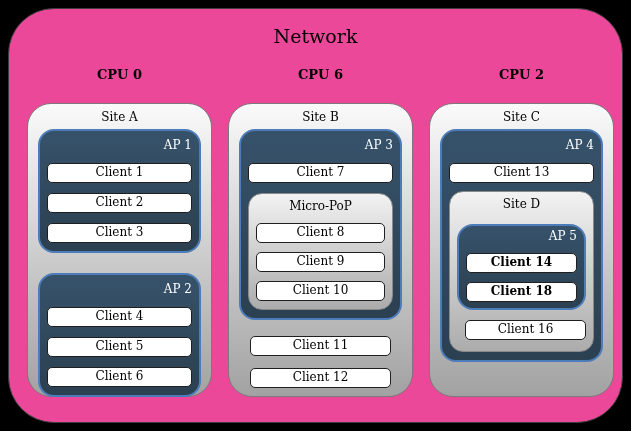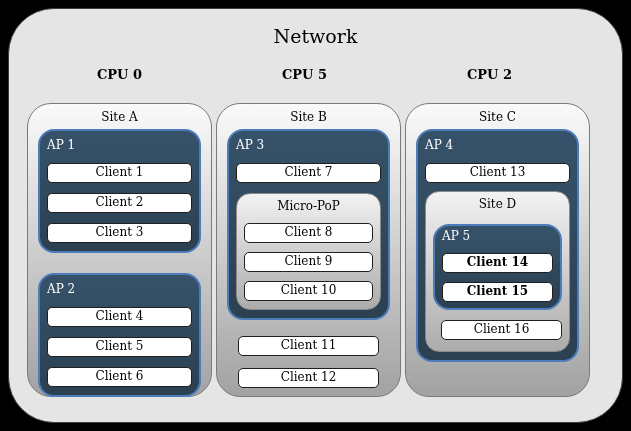--- a/index.html
+++ b/index.html
@@ -7,50 +7,50 @@
     width: 631px; height: 431px;
     background: #000000;
     position: relative;
     overflow: hidden;
     font-family: "DejaVu Serif", "Liberation Serif", serif;
     color: #000000;
   }
   .canvas {
     position: absolute;
     left: 8px; top: 8px; right: 8px; bottom: 8px;
-    background: #e5e5e5;
+    background: #ec4899;
     border: 1px solid #3c3c3c;
     border-radius: 46px;
   }
   .title {
     position: absolute;
     top: 16px; left: 0; right: 0;
     text-align: center;
     font-size: 19px;
     line-height: 22px;
     color: #000000;
   }
   .cpu-row {
     position: absolute;
     top: 58px; left: 18px;
     display: flex;
-    gap: 0;
+    gap: 16px;
   }
   .cpu {
     width: 185px;
     text-align: center;
     font-weight: bold;
     font-size: 13px;
     line-height: 15px;
   }
   .sites-row {
     position: absolute;
     top: 94px; left: 18px;
     display: flex;
-    gap: 4px;
+    gap: 16px;
   }
   .site {
     box-sizing: border-box;
     width: 185px; height: 294px;
     border: 1px solid #7a7a7a;
     border-radius: 24px;
     background: linear-gradient(180deg, #fafafa 0%, #a2a2a2 100%);
     padding: 5px 10px 0 10px;
   }
   .site-label, .pop-label {
@@ -61,21 +61,21 @@
   .ap {
     box-sizing: content-box;
     border: 2px solid #4d7cba;
     border-radius: 16px;
     background: linear-gradient(180deg, #36526a 0%, #2b4051 100%);
     color: #ffffff;
     padding: 6px 7px 8px 7px;
     margin-top: 4px;
   }
   .ap-label {
-    text-align: left;
+    text-align: right;
     font-size: 12px;
     height: 16px; line-height: 16px;
     color: #ffffff;
   }
   .ap--second { margin-top: 20px; }
   .ap--deep { }
   .ap--tight { padding-top: 2px; padding-bottom: 6px; margin-top: 12px; }
   .client {
     box-sizing: border-box;
     height: 20px;
@@ -104,21 +104,21 @@
   .client--loose-first { margin-top: 16px; }
 </style>
 </head>
 <body>
 
 <div class="canvas">
   <div class="title">Network</div>
 
   <div class="cpu-row">
     <div class="cpu">CPU 0</div>
-    <div class="cpu">CPU 5</div>
+    <div class="cpu">CPU 6</div>
     <div class="cpu">CPU 2</div>
   </div>
 
   <div class="sites-row">
 
     <div class="site">
       <div class="site-label">Site A</div>
       <div class="ap">
         <div class="ap-label">AP 1</div>
         <div class="client">Client 1</div>
@@ -152,21 +152,21 @@
     <div class="site">
       <div class="site-label">Site C</div>
       <div class="ap ap--deep">
         <div class="ap-label">AP 4</div>
         <div class="client">Client 13</div>
         <div class="pop site-d">
           <div class="pop-label">Site D</div>
           <div class="ap ap--tight">
             <div class="ap-label">AP 5</div>
             <div class="client">Client 14</div>
-            <div class="client">Client 15</div>
+            <div class="client">Client 18</div>
           </div>
           <div class="client client--loose">Client 16</div>
         </div>
       </div>
     </div>
 
   </div>
 </div>
 
 </body></html>

